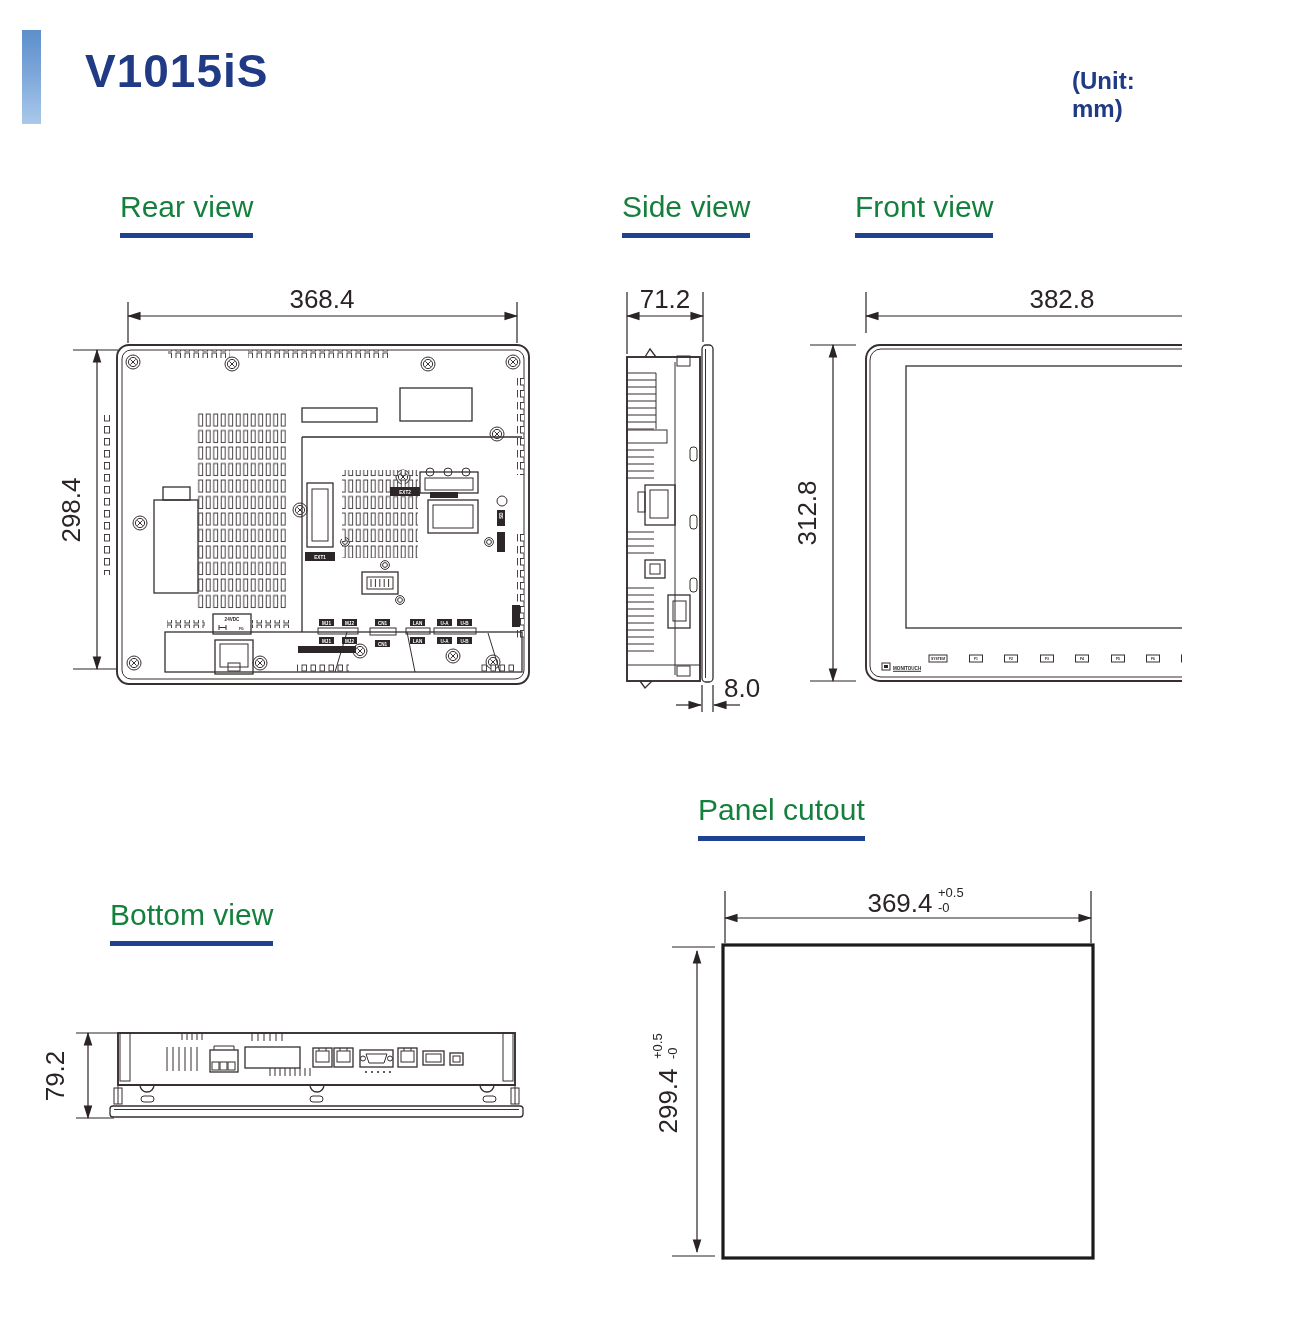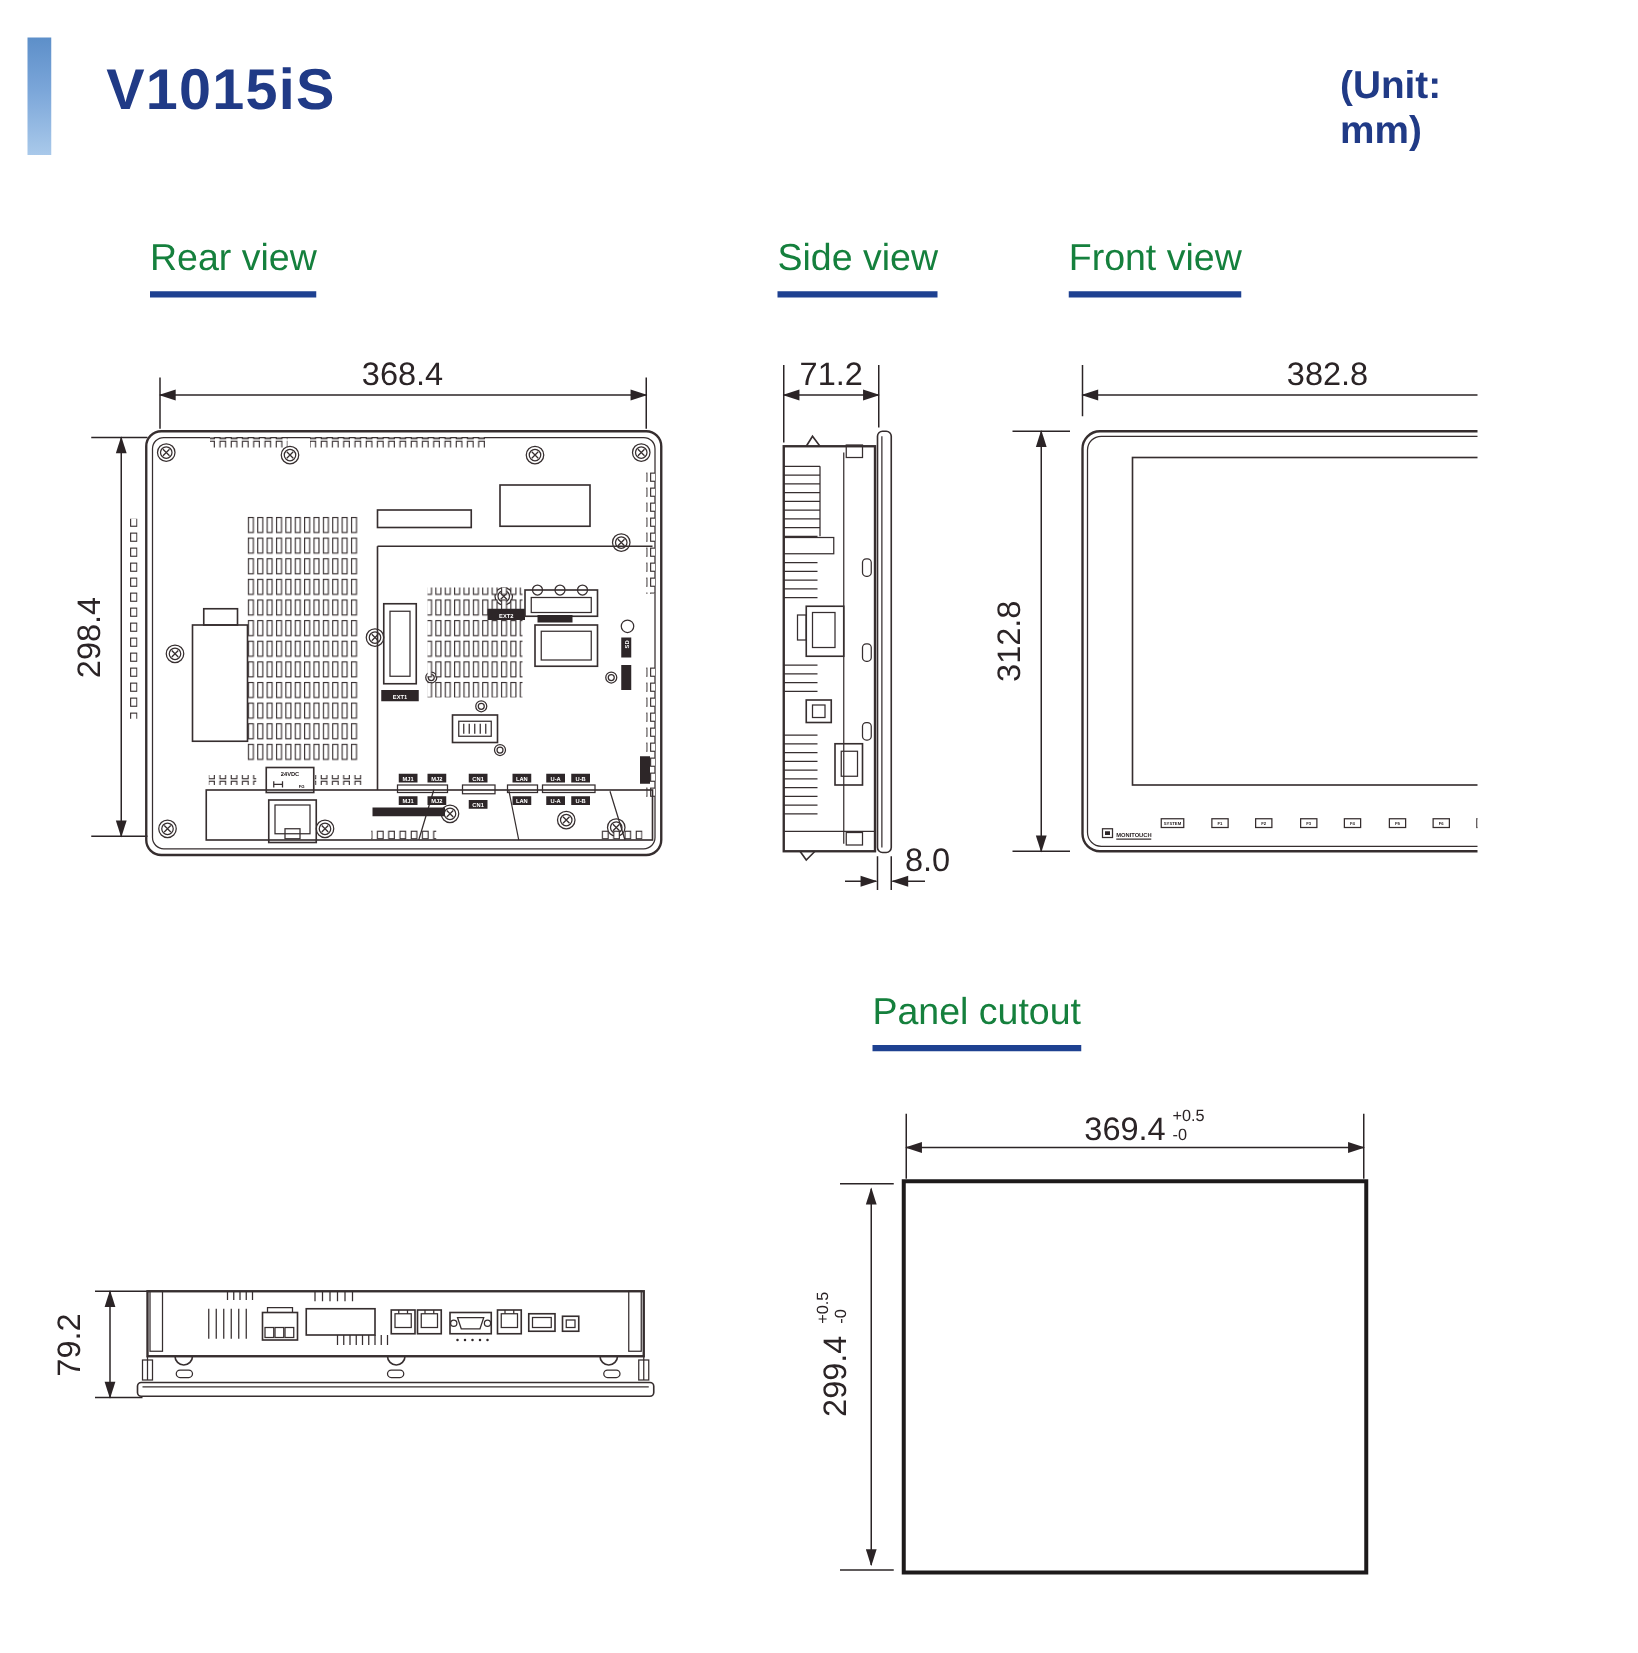--- a/index.html
+++ b/index.html
@@ -2,21 +2,21 @@
 <html><head>
 <meta charset="utf-8">
 <style>
   html,body{margin:0;padding:0;background:#ffffff;}
   #page{position:relative;width:1182px;height:1322px;background:#fff;overflow:hidden;
         font-family:"Liberation Sans", sans-serif;}
   .accent-bar{position:absolute;left:22px;top:30px;width:19px;height:94px;
         background:linear-gradient(180deg,#5d8fc9 0%,#7ba6d9 45%,#a9c9ea 100%);}
   .page-title{position:absolute;left:85px;top:44px;font-size:46px;font-weight:bold;
         color:#203a86;letter-spacing:1px;}
-  .unit-note{position:absolute;left:1072px;top:50px;font-size:31px;font-weight:bold;color:#203a86;}
+  .unit-note{position:absolute;left:1072px;top:67px;font-size:24px;font-weight:bold;color:#203a86;}
   .view-heading{position:absolute;font-size:30px;color:#15803d;}
   .view-heading .hd{display:inline-block;padding-bottom:9px;border-bottom:5px solid #1e4191;}
   .h-rear{left:120px;top:190px;}
   .h-side{left:595px;top:190px;margin-left:27px;}
   .h-front{left:855px;top:190px;text-align:right;}
   .h-cutout{left:698px;top:793px;}
   .h-bottom{left:110px;top:898px;}
   svg{position:absolute;overflow:visible;}
   .ln{stroke:#362e2f;fill:none;stroke-width:1.3px;}
   .ln2{stroke:#362e2f;fill:none;stroke-width:1.9px;}
@@ -37,20 +37,21 @@
 <div id="page">
 
   <div class="accent-bar"></div>
   <div class="page-title">V1015iS</div>
   <div class="unit-note">(Unit: mm)</div>
 
   <div class="view-heading h-rear"><span class="hd">Rear view</span></div>
   <div class="view-heading h-side"><span class="hd">Side view</span></div>
   <div class="view-heading h-front"><span class="hd">Front view</span></div>
   <div class="view-heading h-cutout"><span class="hd">Panel cutout</span></div>
+  <div class="view-heading h-bottom"><span class="hd">Bottom view</span></div>
 
   <svg style="left:40px;top:280px;" width="520" height="430" viewBox="0 0 520 430">
     <defs>
       <marker id="mr" viewBox="0 0 10 8" refX="9.3" refY="4" markerWidth="15" markerHeight="9" orient="auto-start-reverse">
         <path d="M0,0.8 L10,4 L0,7.2 Z" fill="#2b2426"></path>
       </marker>
       <pattern id="ventV" width="7.5" height="16.5" patternUnits="userSpaceOnUse">
         <rect x="1.2" y="2" width="4" height="12" fill="#fff" stroke="#362e2f" stroke-width="0.9"></rect>
       </pattern>
       <pattern id="ventT" width="9" height="8" patternUnits="userSpaceOnUse">

